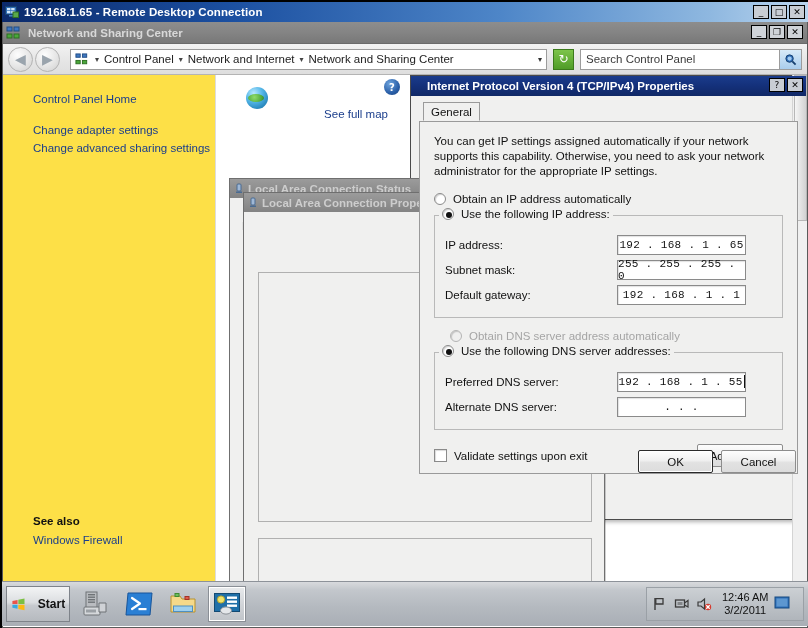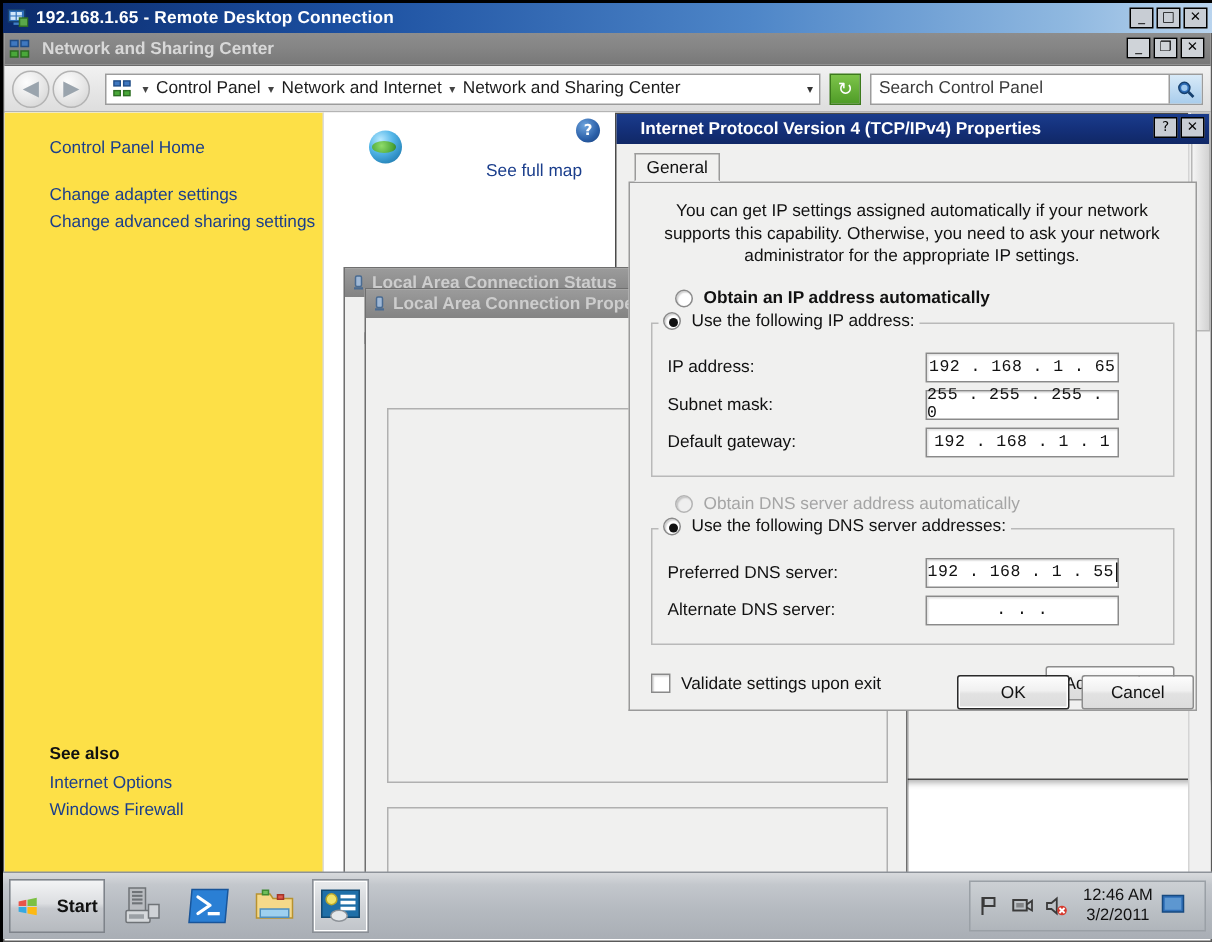--- a/index.html
+++ b/index.html
@@ -274,21 +274,20 @@
   #tabpanel {
     position: relative;
     border: 1px solid #9a9a9a; border-top: none;
     background: #f0f0ef;
     height: 352px;
     padding: 12px 14px 0 14px;
   }
   #ipv4-desc {
     font-size: 11.5px; color: #111; line-height: 15px;
     width: 348px;
-    text-align: center;
   }
   .radio-row { display: flex; align-items: center; margin-top: 3px; }
   .radio {
     width: 12px; height: 12px; border-radius: 50%;
     background: #ffffff;
     border: 1px solid #8a8a8a;
     box-shadow: inset 1px 1px 1px rgba(0,0,0,0.18);
     margin-right: 7px; flex-shrink: 0;
     position: relative;
   }
@@ -486,21 +485,20 @@
     <div id="content">
 
       <div id="sidebar">
         <div class="side-link">Control Panel Home</div>
         <div class="side-gap"></div>
         <div class="side-link">Change adapter settings</div>
         <div class="side-link">Change advanced sharing settings</div>
 
         <div id="see-also-block">
           <div id="see-also-title">See also</div>
-          <div class="side-link">Internet Options</div>
           <div class="side-link">Windows Firewall</div>
         </div>
       </div>
 
       <div id="mainpane">
         <div id="help-circle">?</div>
         <div id="see-full-map">See full map</div>
         <div id="globe-icon"></div>
         <div id="connect-leader"></div>
         <div class="bg-label" id="lbl-connect-disconnect">Connect or disconnect</div>
@@ -564,21 +562,21 @@
         <div id="ipv4-body">
 
           <div id="tabstrip">
             <div id="tab-general">General</div>
           </div>
 
           <div id="tabpanel">
 
             <div id="ipv4-desc">You can get IP settings assigned automatically if your network supports this capability. Otherwise, you need to ask your network administrator for the appropriate IP settings.</div>
 
-            <div class="radio-row" style="margin-top:14px; margin-left:16px;font-weight:bold;">
+            <div class="radio-row" style="margin-top:14px; ">
               <span class="radio"></span>
               <span class="radio-label">Obtain an IP address automatically</span>
             </div>
 
             <div class="fieldgroup" style="margin-top:10px;">
               <div class="legend">
                 <span class="radio checked"></span>
                 <span class="radio-label">Use the following IP address:</span>
               </div>
 

